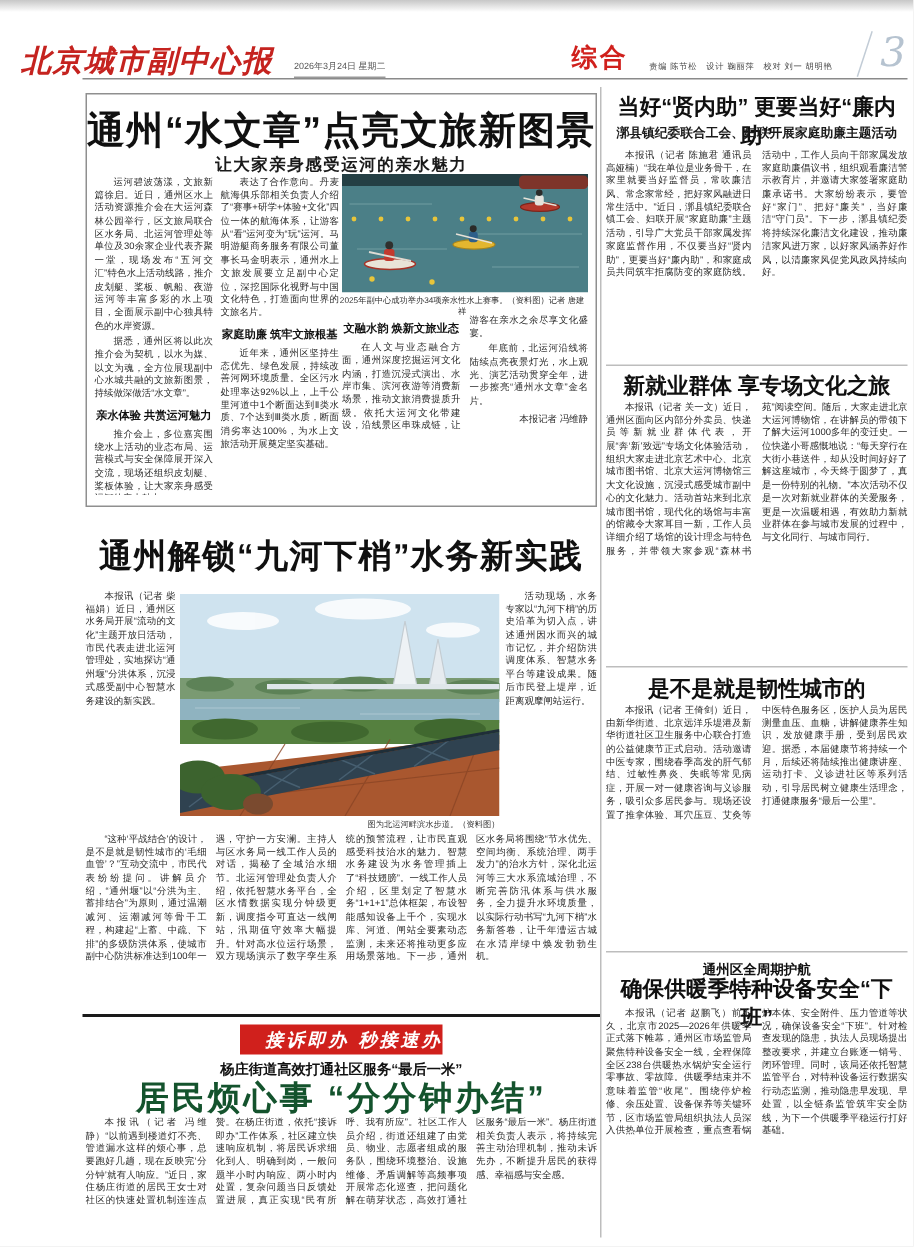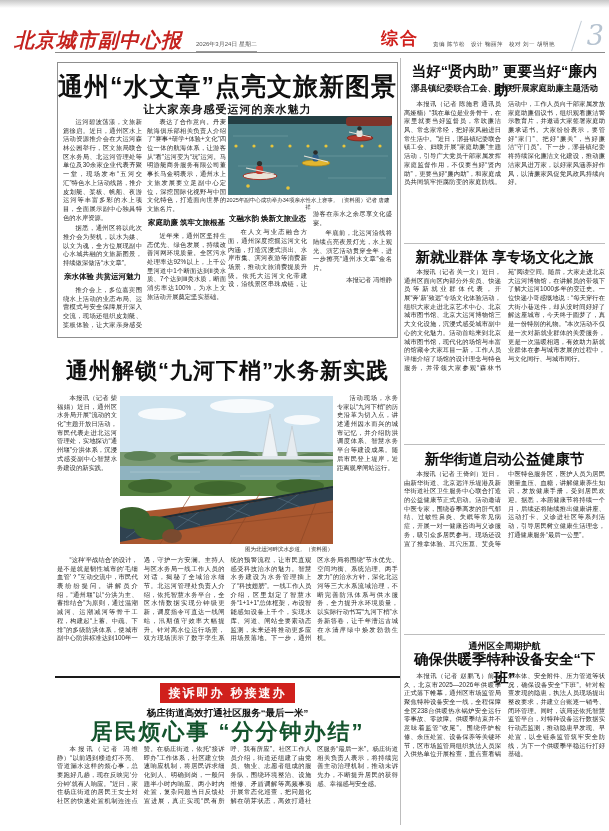--- a/index.html
+++ b/index.html
@@ -65,22 +65,22 @@
   .mid-photo { left:65px; top:54px; width:213px; height:148px; }
   .mid-colR { left:282px; top:52px; width:61px; height:152px; }
   .mid-caption { left:65px; top:204px; width:213px; text-align:right; }
   .mid-body { left:2px; top:214px; width:341px; height:135px;
     column-count:4; column-gap:6px; }
 
   
   .pet-art { left:55px; top:676px; width:345px; height:155px; }
   .pet-rule { left:0; top:0; width:345px; height:2px; background:#1a1a1a; }
   .pet-banner { left:105px; top:7px; width:135px; height:20px;
-    background:#d0201c; color:#fff; text-align:center; line-height:20px;
-    font-size:12px; font-weight:bold; letter-spacing:2px;
+    background:#d0201c; color:#fff; text-align:right; line-height:20px;
+    font-size:12px; font-weight:bold; font-style:italic; letter-spacing:2px;
     font-family:"DejaVu Serif",serif; }
   .pet-kicker { left:0; top:31px; width:100%; text-align:center;
     font-size:9.5px; font-weight:bold; color:#111; }
   .pet-headline { left:0; top:41px; width:100%; text-align:center;
     font-size:22px; font-weight:bold; color:#14532d; letter-spacing:2px; }
   .pet-body { left:2px; top:69px; width:341px; height:85px;
     column-count:4; column-gap:6px; }
 
   
   .v-div { left:400px; top:58px; width:1px; height:767px; background:#bdbdbd; }
@@ -295,21 +295,21 @@
     <article>
       <h2 class="abs r-headline ra2-h">新就业群体 享专场文化之旅</h2>
       <div class="abs bodytext r-body ra2-b">
         <div class="para">本报讯（记者 关一文）近日，通州区面向区内部分外卖员、快递员等新就业群体代表，开展“奔‘新’致远”专场文化体验活动，组织大家走进北京艺术中心、北京城市图书馆、北京大运河博物馆三大文化设施，沉浸式感受城市副中心的文化魅力。活动首站来到北京城市图书馆，现代化的场馆与丰富的馆藏令大家耳目一新，工作人员详细介绍了场馆的设计理念与特色服务，并带领大家参观“森林书苑”阅读空间。随后，大家走进北京大运河博物馆，在讲解员的带领下了解大运河1000多年的变迁史。一位快递小哥感慨地说：“每天穿行在大街小巷送件，却从没时间好好了解这座城市，今天终于圆梦了，真是一份特别的礼物。”本次活动不仅是一次对新就业群体的关爱服务，更是一次温暖相遇，有效助力新就业群体在参与城市发展的过程中，与文化同行、与城市同行。</div>
       </div>
     </article>
 
     <div class="abs h-div rd2"></div>
 
     <article>
-      <h2 class="abs r-headline ra3-h">新华街道启动公益健康节</h2>
+      <h2 class="abs r-headline ra3-h">是不是就是韧性城市的</h2>
       <div class="abs bodytext r-body ra3-b">
         <div class="para">本报讯（记者 王倚剑）近日，由新华街道、北京远洋乐堤港及新华街道社区卫生服务中心联合打造的公益健康节正式启动。活动邀请中医专家，围绕春季高发的肝气郁结、过敏性鼻炎、失眠等常见病症，开展一对一健康咨询与义诊服务，吸引众多居民参与。现场还设置了推拿体验、耳穴压豆、艾灸等中医特色服务区，医护人员为居民测量血压、血糖，讲解健康养生知识，发放健康手册，受到居民欢迎。据悉，本届健康节将持续一个月，后续还将陆续推出健康讲座、运动打卡、义诊进社区等系列活动，引导居民树立健康生活理念，打通健康服务“最后一公里”。</div>
       </div>
     </article>
 
     <div class="abs h-div rd3"></div>
 
     <article>
       <div class="abs r-kicker ra4-k">通州区全周期护航</div>
       <h2 class="abs r-headline ra4-h">确保供暖季特种设备安全“下班”</h2>

